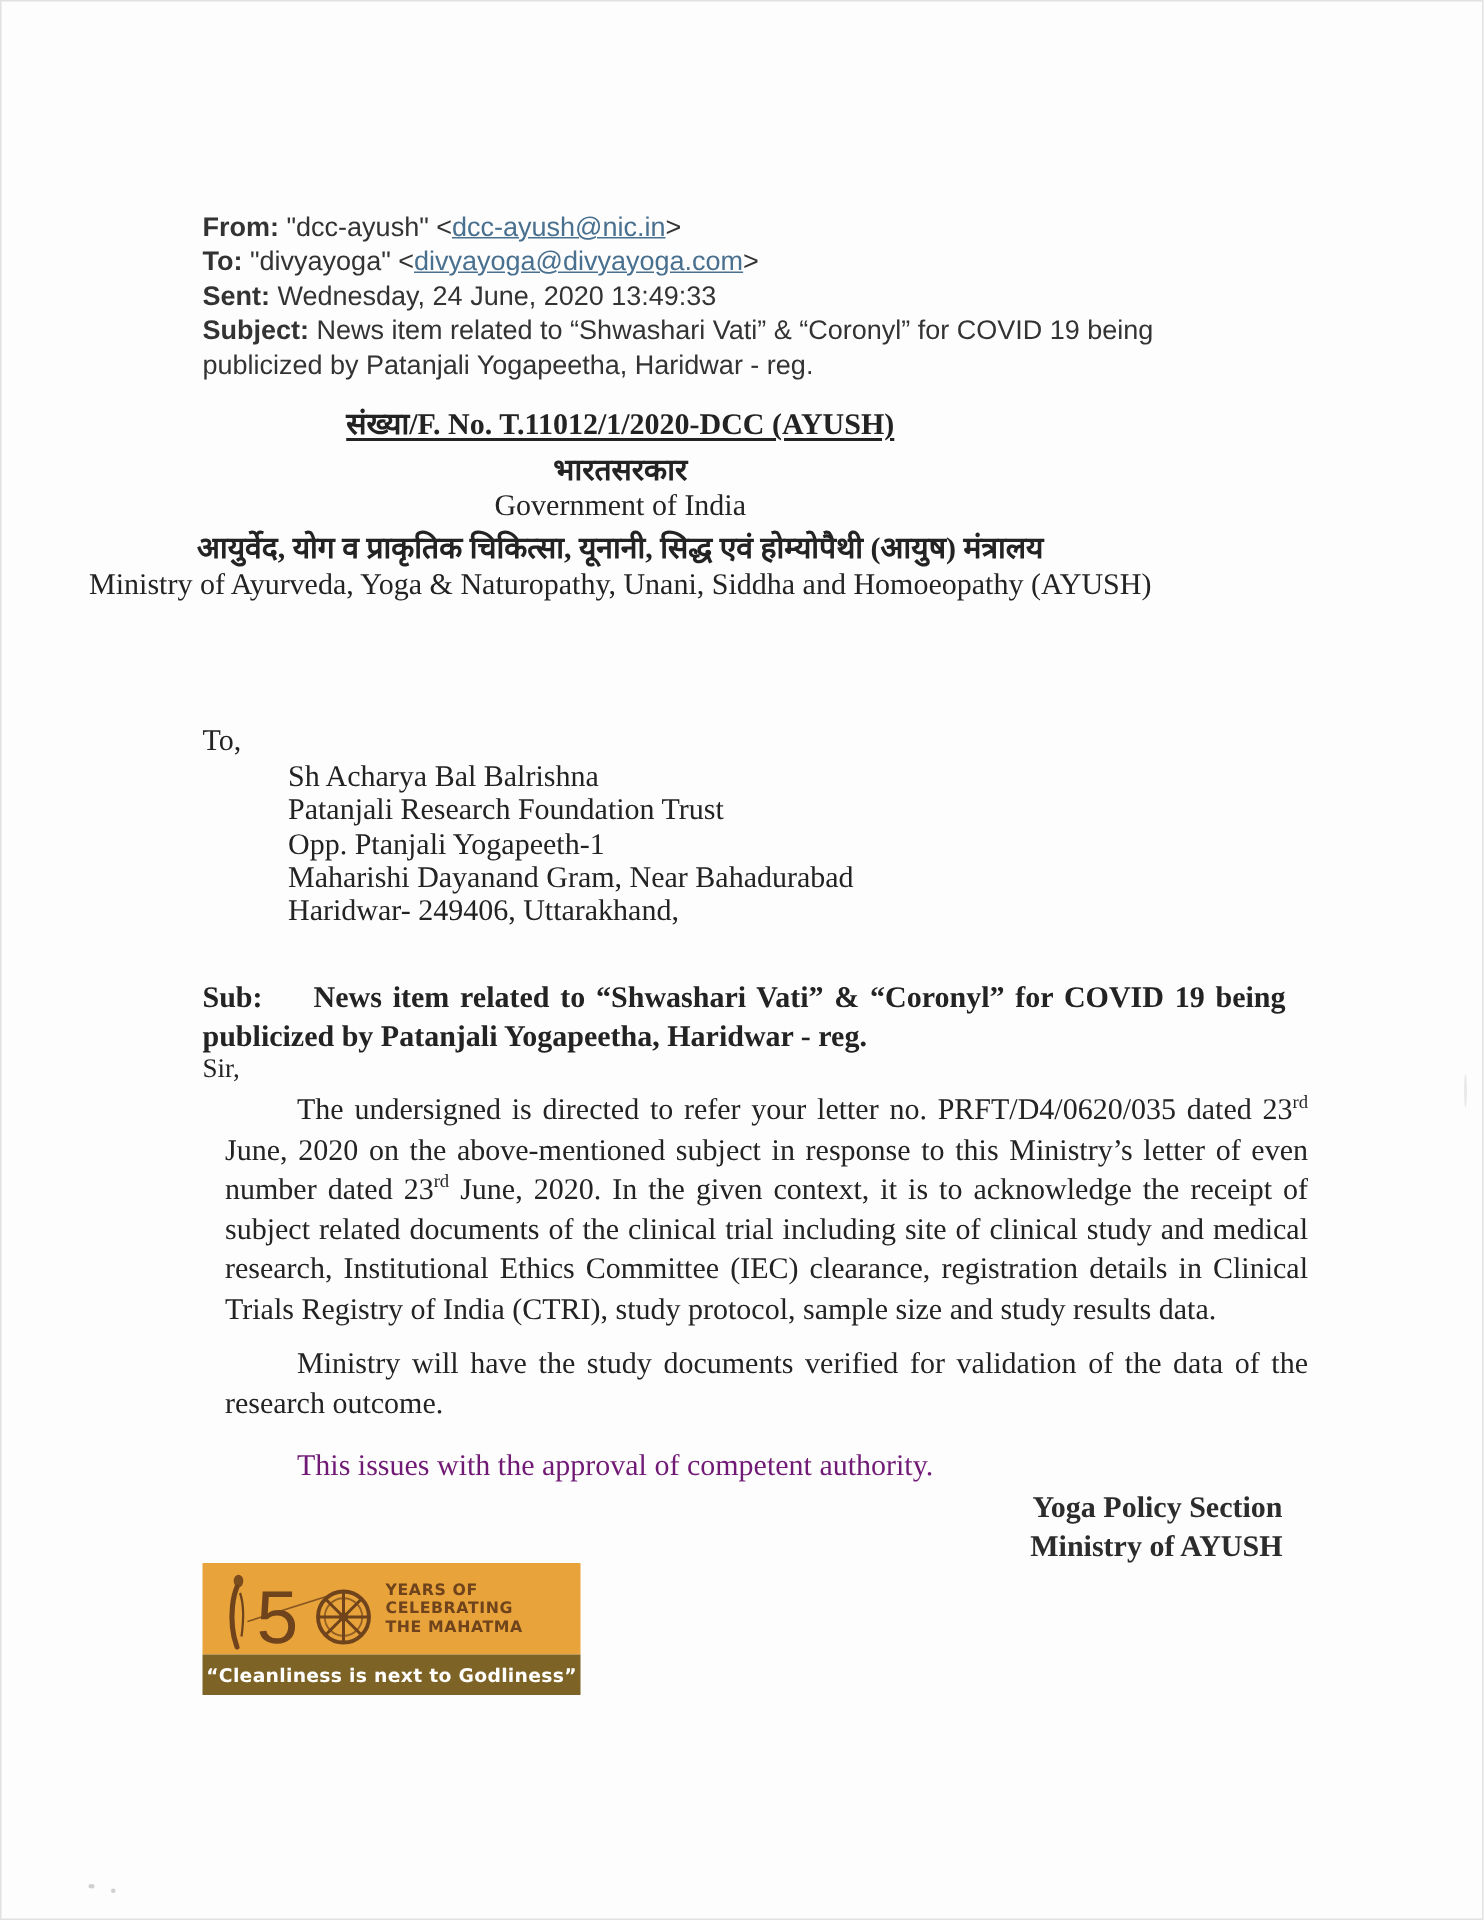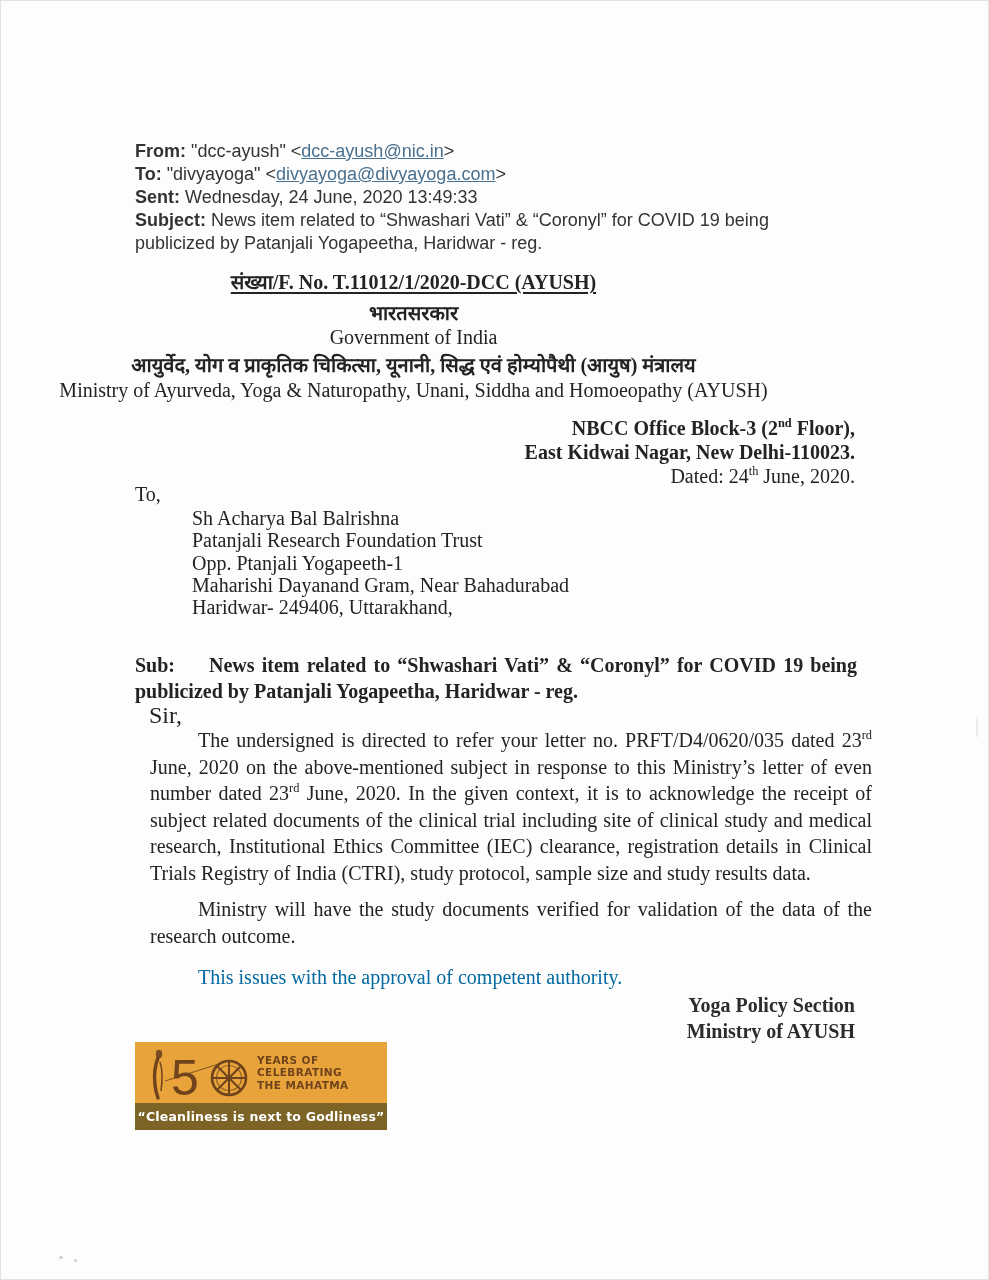--- a/index.html
+++ b/index.html
@@ -35,27 +35,27 @@
   sup.s{font-size:0.62em;vertical-align:super;line-height:0;}
   
   .to-label{position:absolute;left:135px;top:483px;font-size:20px;}
   .recipient{position:absolute;left:192px;top:507px;font-size:20px;line-height:22.3px;}
   .recipient div{white-space:nowrap;}
   
   .sub-block{position:absolute;left:135px;top:652px;width:722px;
     font-weight:700;font-size:20px;line-height:26px;}
   .sub-l1{text-align:justify;text-align-last:justify;}
   .sub-gap{display:inline-block;width:34px;}
-  .sir{position:absolute;left:149px;top:702px;font-size:24px;}
+  .sir{position:absolute;left:135px;top:702px;font-size:18px;}
   
   .para{position:absolute;left:150px;width:722px;font-size:20px;
     line-height:26.6px;text-align:justify;}
   .p1{top:727px;text-indent:48px;}
   .p2{top:896px;text-indent:48px;}
-  .p3{top:964px;text-indent:48px;text-align:left;color:#0369a1;}
+  .p3{top:964px;text-indent:48px;text-align:left;color:#701a75;}
   
   .sig{position:absolute;right:134px;top:992px;text-align:right;
     font-weight:700;font-size:20px;line-height:26px;color:#2c2c2c;}
   
   .logo{position:absolute;left:135px;top:1042px;width:252px;
     font-family:"DejaVu Sans","Liberation Sans",sans-serif;}
   .logo-top{height:61px;background:#E8A33B;display:flex;align-items:center;
     padding:0 8px 0 10px;box-sizing:border-box;}
   .logo-years{margin-left:8px;font-size:10.5px;font-weight:700;
     line-height:12.5px;letter-spacing:.4px;color:#6F431B;}
@@ -77,25 +77,20 @@
     <div><span class="eb">Subject:</span><span> News item related to “Shwashari Vati” &amp; “Coronyl” for COVID 19 being</span></div>
     <div>publicized by Patanjali Yogapeetha, Haridwar - reg.</div>
   </div>
 
   <div class="cline file-no"><span>संख्या/F. No. T.11012/1/2020-DCC (AYUSH)</span></div>
   <div class="cline govt-hi">भारतसरकार</div>
   <div class="cline govt-en">Government of India</div>
   <div class="cline min-hi">आयुर्वेद, योग व प्राकृतिक चिकित्सा, यूनानी, सिद्ध एवं होम्योपैथी (आयुष) मंत्रालय</div>
   <div class="cline min-en">Ministry of Ayurveda, Yoga &amp; Naturopathy, Unani, Siddha and Homoeopathy (AYUSH)</div>
 
-  <div class="office">
-    <div class="b"><span>NBCC Office Block-3 (2</span><sup class="s">nd</sup><span> Floor),</span></div>
-    <div class="b">East Kidwai Nagar, New Delhi-110023.</div>
-    <div><span>Dated:  24</span><sup class="s">th</sup><span> June,  2020.</span></div>
-  </div>
 
   <div class="to-label">To,</div>
   <div class="recipient">
     <div>Sh Acharya Bal Balrishna</div>
     <div>Patanjali Research Foundation Trust</div>
     <div>Opp. Ptanjali Yogapeeth-1</div>
     <div>Maharishi Dayanand Gram, Near Bahadurabad</div>
     <div>Haridwar- 249406, Uttarakhand,</div>
   </div>
 

